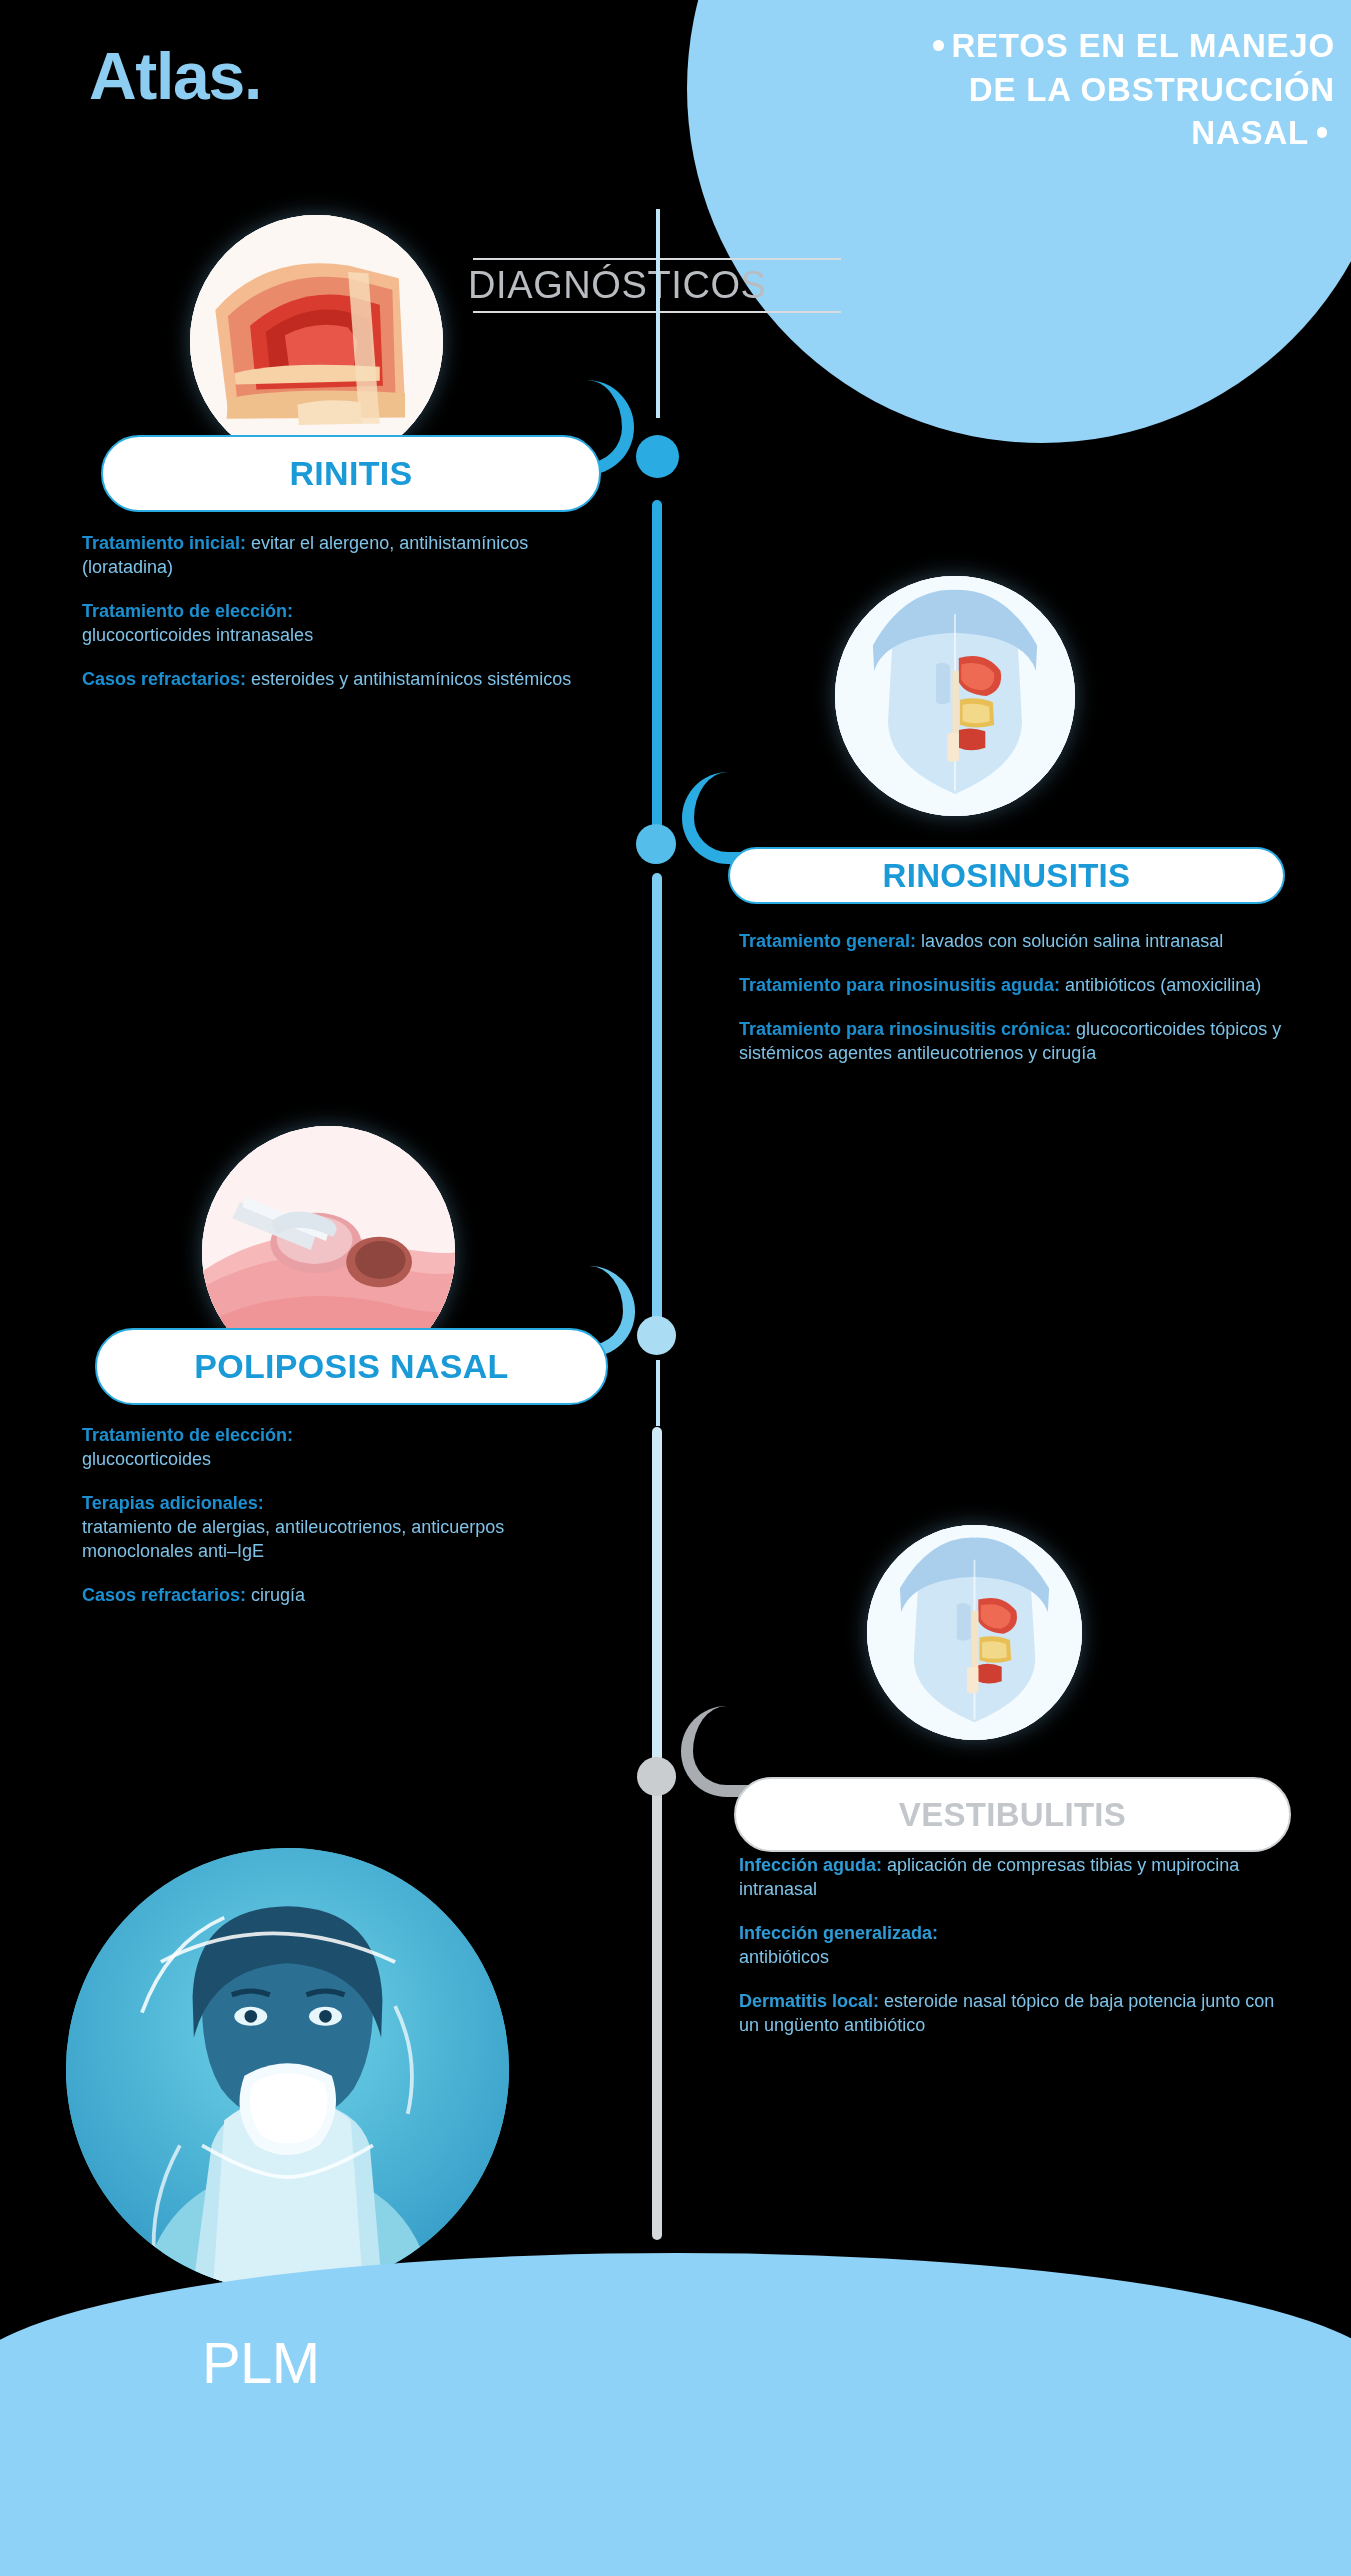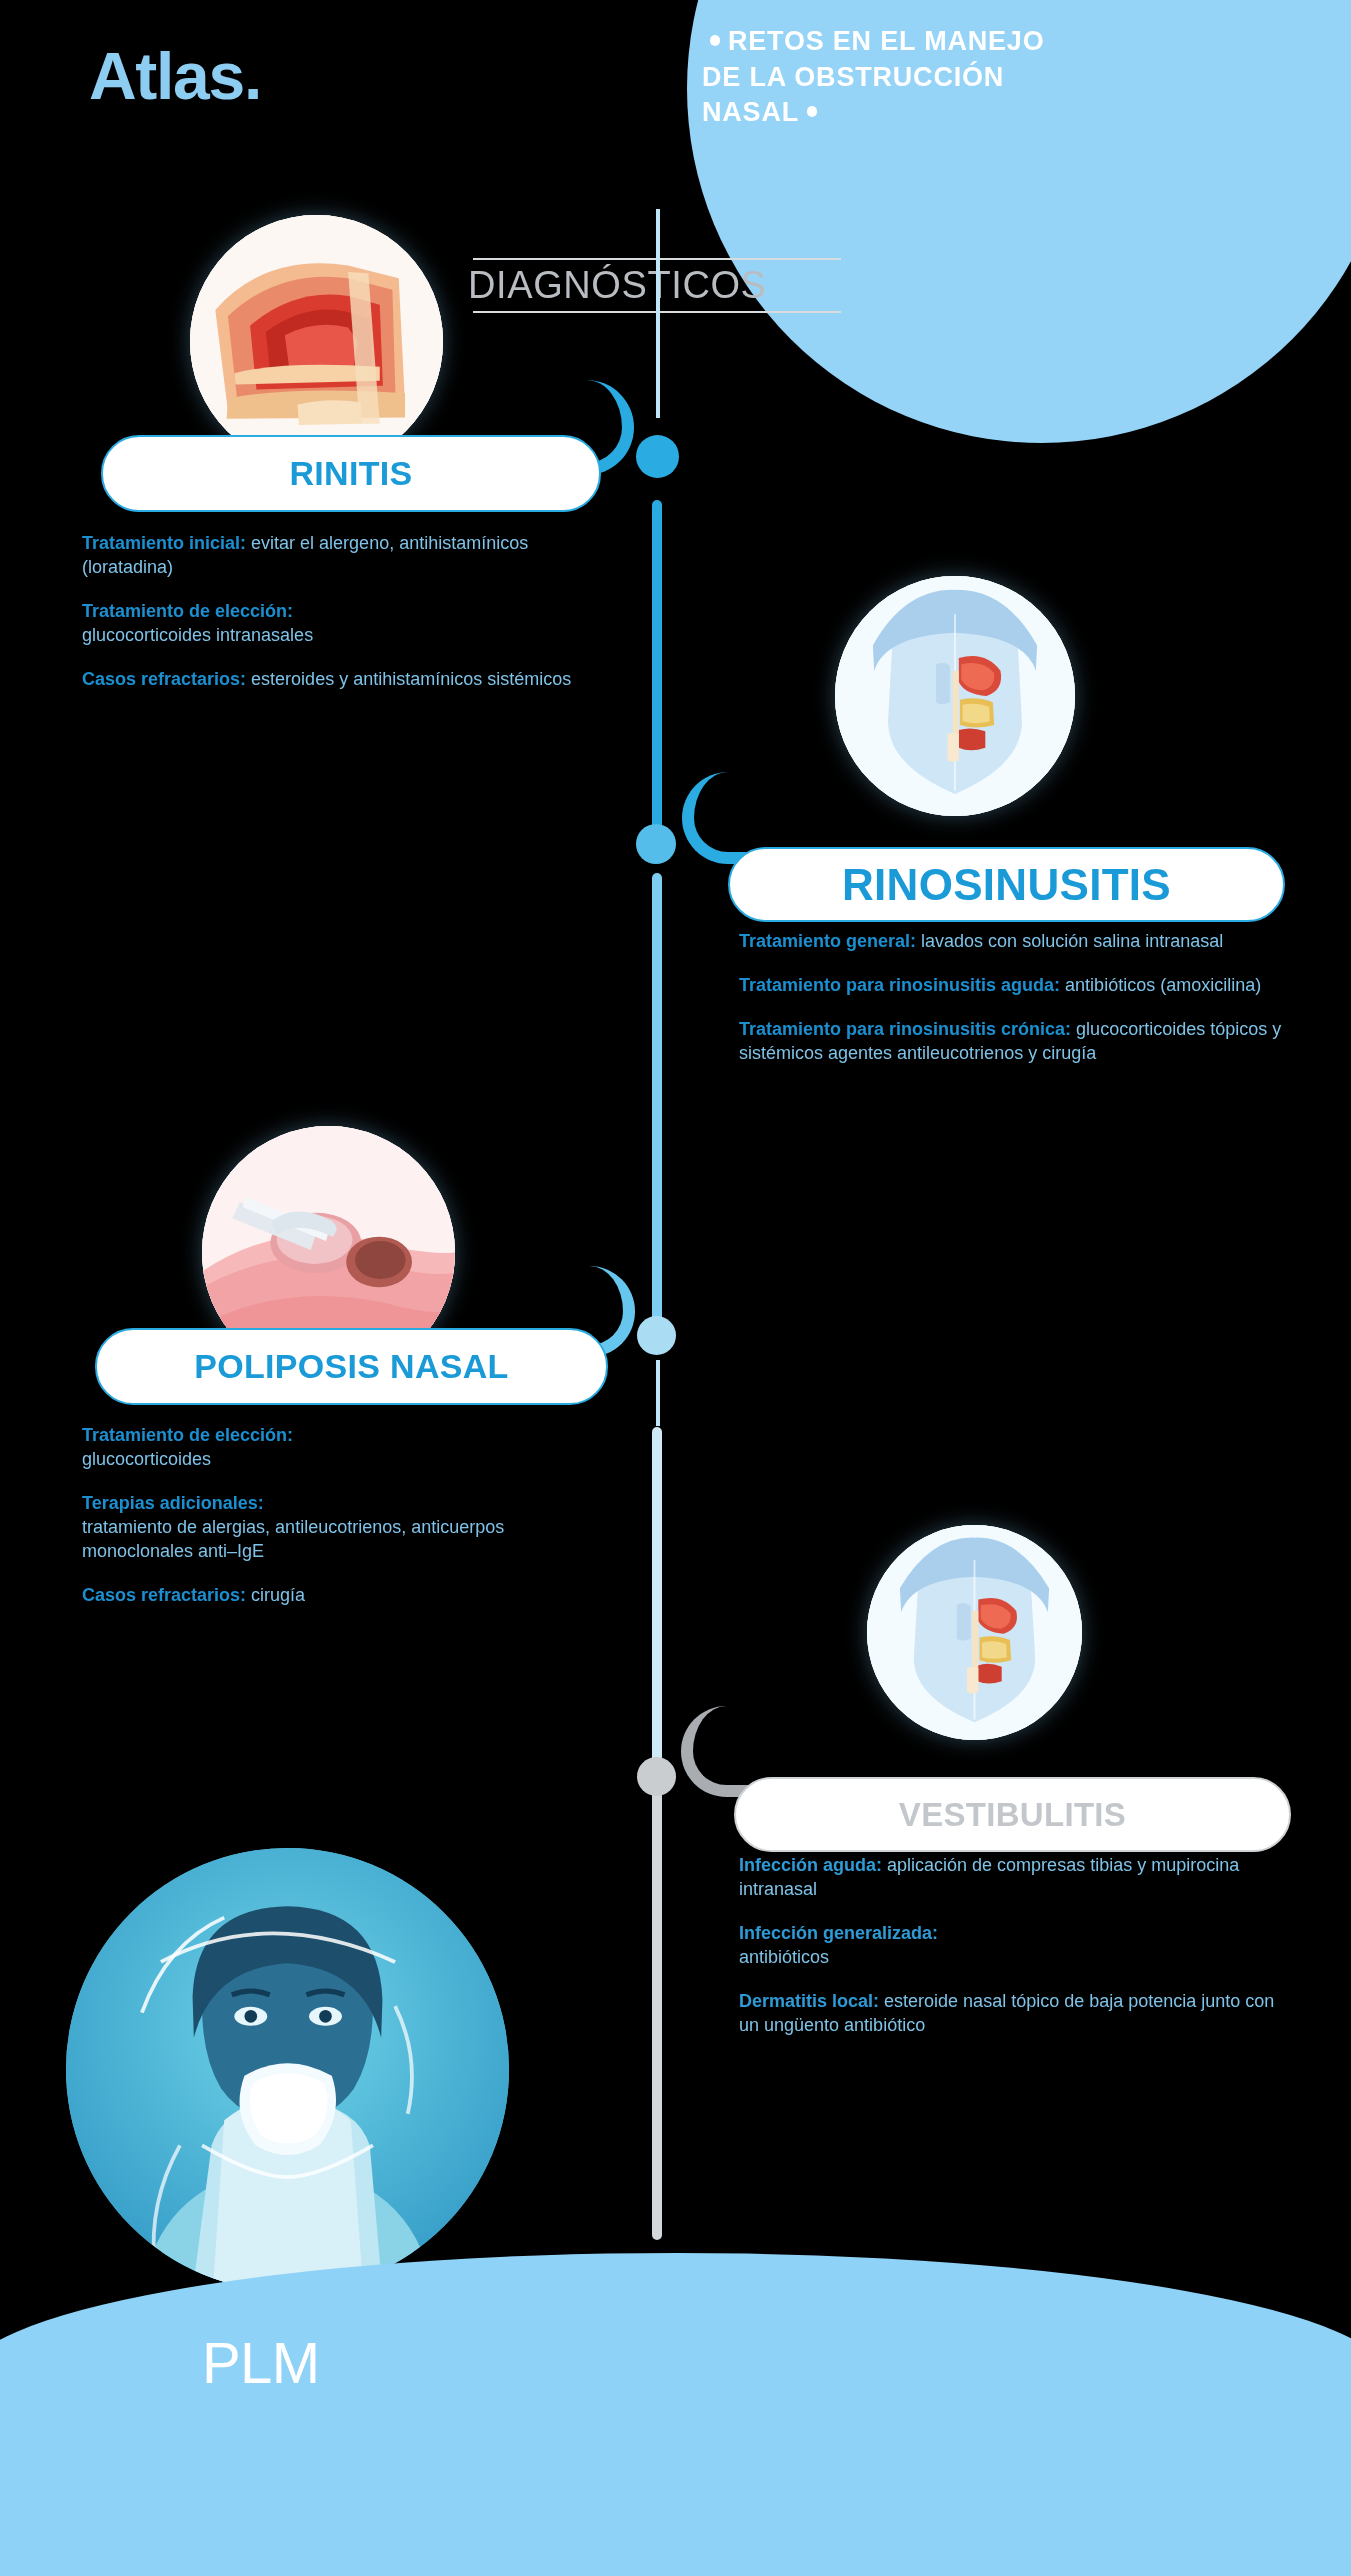--- a/index.html
+++ b/index.html
@@ -35,22 +35,23 @@
     width: 709px;
     height: 709px;
     background: #95d4f7;
     border-radius: 50% 50% 50% 50%;
   }
   .header-title {
     position: absolute;
     left: 702px;
     top: 24px;
     width: 633px;
+    text-align: right;
     color: #ffffff;
-    font-size: 27px;
+    font-size: 33px;
     font-weight: bold;
     line-height: 1.32;
     letter-spacing: 0.8px;
   }
   .header-title .dot {
     display: inline-block;
     width: 10.8px;
     height: 10.8px;
     border-radius: 50%;
     background: #ffffff;
@@ -240,21 +241,21 @@
         <path d="M198 196 Q226 190 250 200 L252 236 Q222 244 198 236 Z" fill="#e8bf55"></path>
         <path d="M202 204 Q224 199 244 207 L245 230 Q222 236 202 230 Z" fill="#f2d98a"></path>
         <path d="M196 244 Q216 238 238 246 L238 272 Q214 280 196 272 Z" fill="#cf3f31"></path>
         <path d="M186 150 L186 290 L196 290 L196 150 Z" fill="#f4e3c5"></path>
         <path d="M178 250 Q186 246 196 250 L196 292 Q184 296 178 292 Z" fill="#f7e8cf"></path>
         <path d="M160 140 Q172 134 182 142 L182 200 Q168 206 160 200 Z" fill="#bcd8ee"></path>
       </svg>
     </div>
   </div>
 
-  <div class="pill pill-blue" style="left:728px;top:823px;width:557px;height:75px;font-size:44px;text-align:right;">
+  <div class="pill pill-blue" style="left:728px;top:823px;width:557px;height:57px;font-size:33px;text-align:right;">
     <span>RINOSINUSITIS</span>
   </div>
 
   <div class="txt-block" style="left:739px;top:930px;width:557px;">
     <div class="txt-item">
       <b>Tratamiento general:</b>
       <span>lavados con solución salina intranasal</span>
     </div>
     <div class="txt-item">
       <b>Tratamiento para rinosinusitis aguda:</b>

